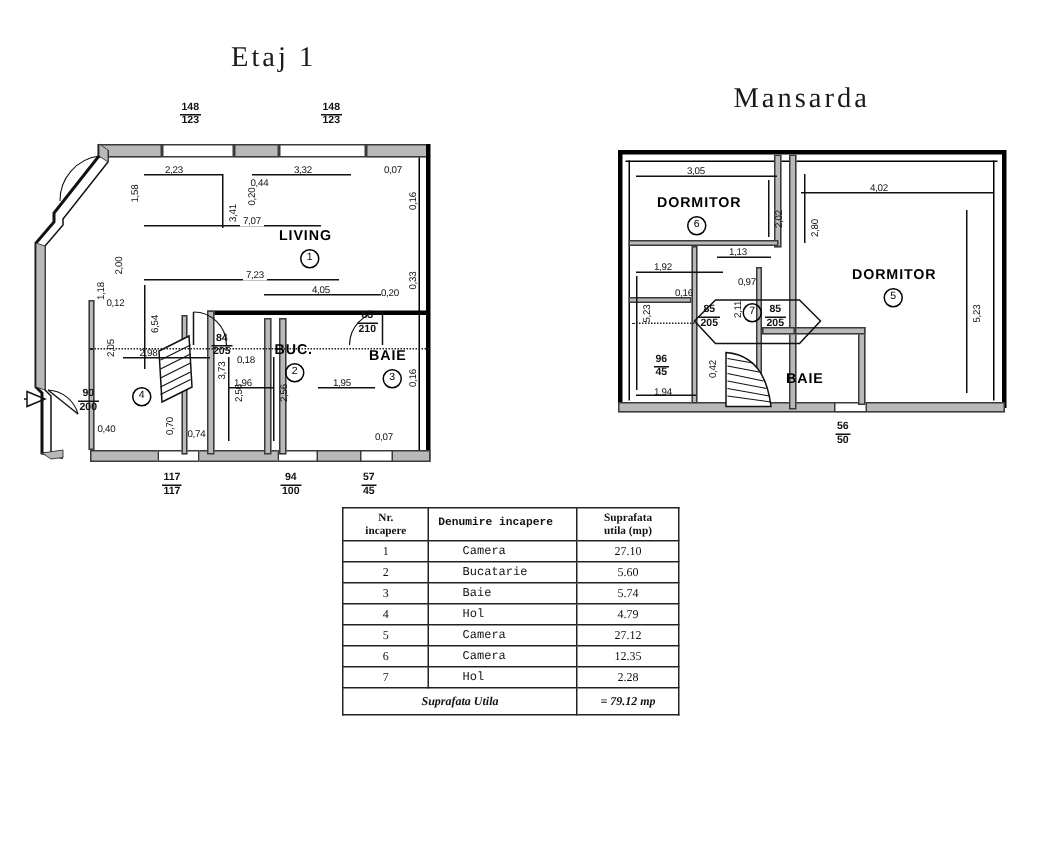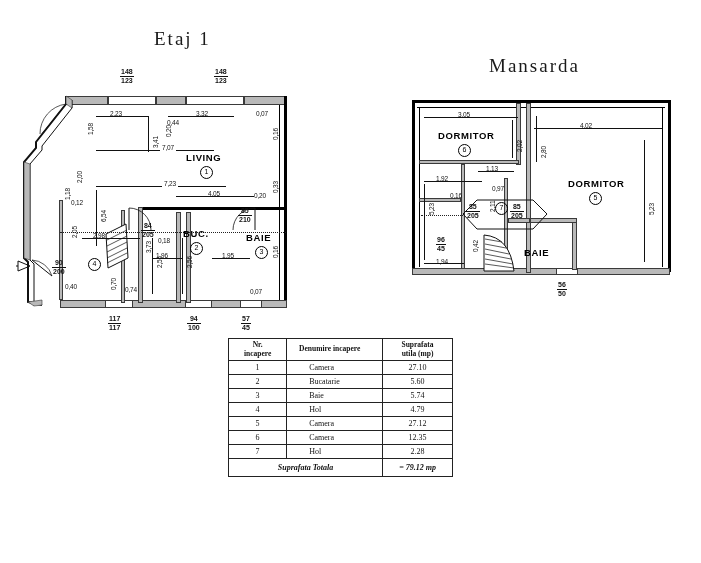--- a/index.html
+++ b/index.html
@@ -27,21 +27,21 @@
   .room-num{position:absolute;width:11px;height:11px;border:1px solid #000;border-radius:50%;
        font-size:7px;line-height:10px;text-align:center;color:#000;}
   .dotline{position:absolute;height:0;border-top:1px dotted #222;}
 
   
   #area-table{position:absolute;left:228px;top:338px;width:225px;border-collapse:collapse;
        font-family:"Liberation Serif",serif;font-size:8px;color:#111;background:#fff;}
   #area-table td,#area-table th{border:1px solid #222;padding:2px 13px;}
   #area-table th{font-weight:700;text-align:center;font-size:7.5px;line-height:8.5px;}
   .c-nr{width:38px;text-align:center;}
-  .c-name{width:112px;text-align:left;padding-left:22px !important;}
+  .c-name{width:112px;text-align:left;padding-left:22px !important;font-family:Liberation Mono, monospace;}
   .c-val{width:62px;text-align:center;}
   .sum-l{text-align:center;font-style:italic;font-weight:700;}
   .sum-r{text-align:center;font-style:italic;font-weight:700;}
   .arrow-entry{position:absolute;width:0;height:0;border-top:6px solid transparent;
        border-bottom:6px solid transparent;border-left:10px solid #111;}
 </style>
 </head>
 <body>
 
 <div class="plan-title" id="title-etaj">Etaj 1</div>
@@ -330,17 +330,17 @@
       <td class="c-nr">6</td>
       <td class="c-name">Camera</td>
       <td class="c-val">12.35</td>
     </tr>
     <tr>
       <td class="c-nr">7</td>
       <td class="c-name">Hol</td>
       <td class="c-val">2.28</td>
     </tr>
     <tr>
-      <td class="sum-l" colspan="2" style="padding:4px 3px;">Suprafata Totala</td>
+      <td class="sum-l" colspan="2" style="padding:4px 3px;">Suprafata Utila</td>
       <td class="sum-r" style="padding:4px 3px;">= 79.12 mp</td>
     </tr>
   </tbody>
 </table>
 
 </body></html>

